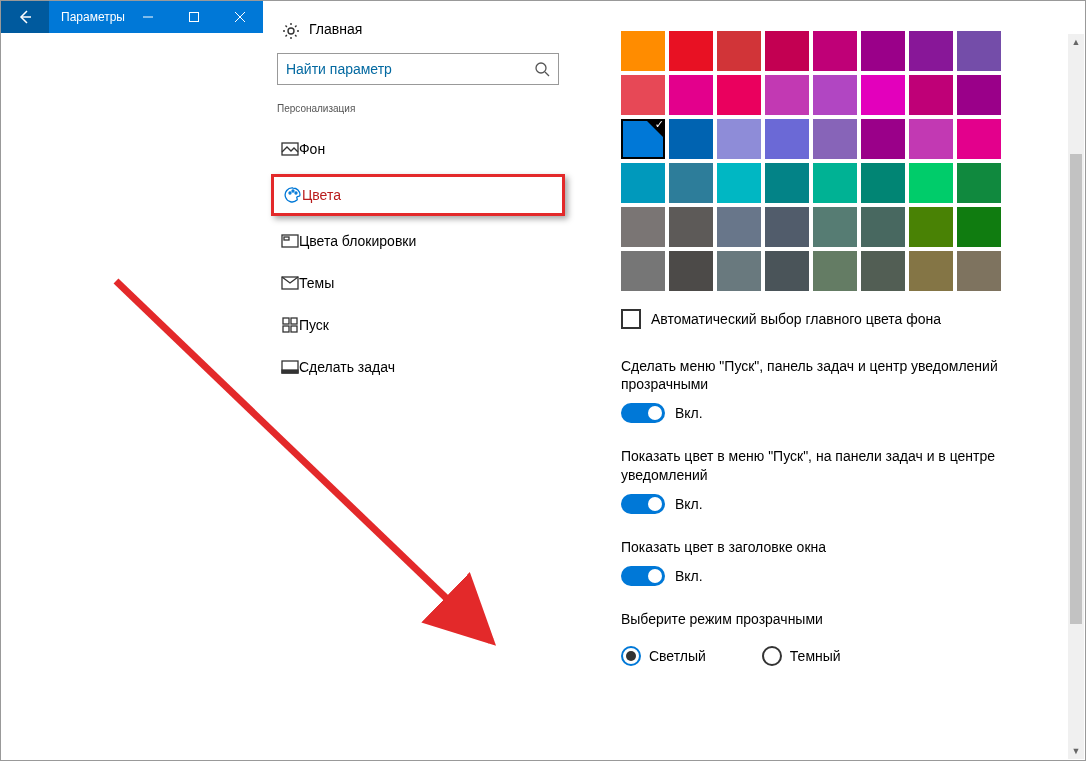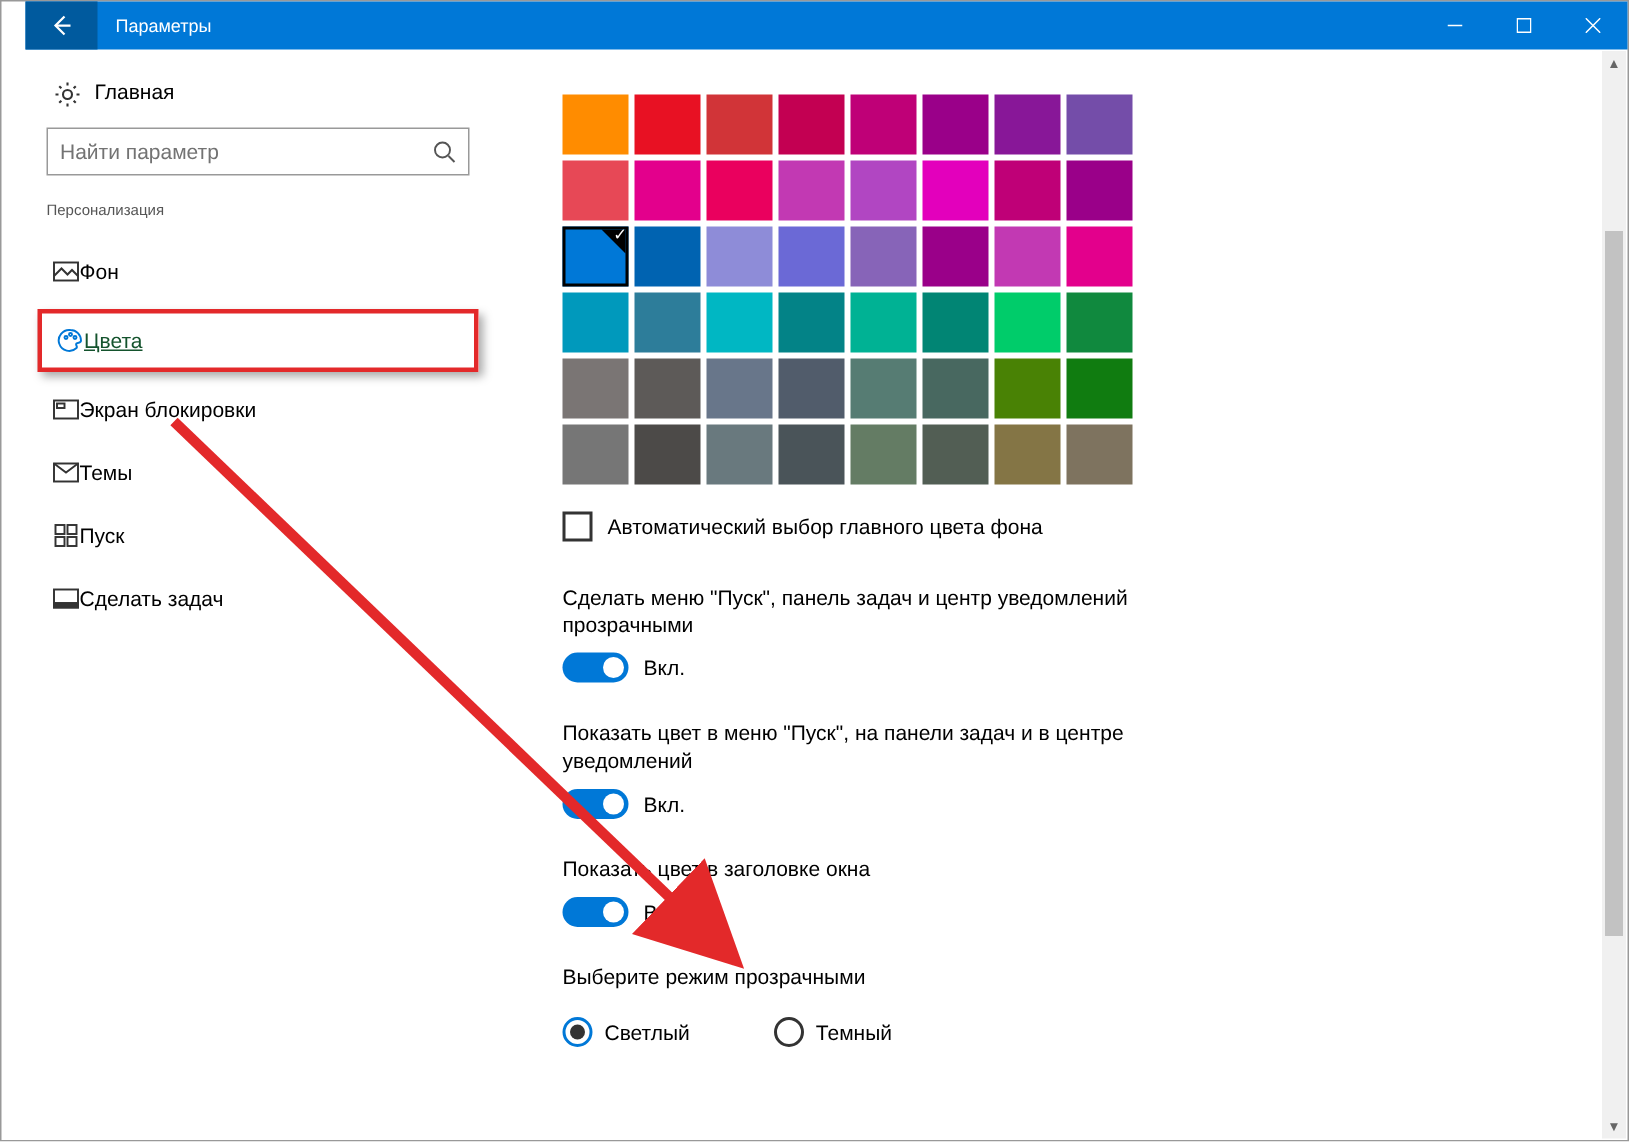--- a/index.html
+++ b/index.html
@@ -1,19 +1,19 @@
 <!DOCTYPE html>
 <html><head>
 <meta charset="utf-8">
 <style>
   * { box-sizing: border-box; margin: 0; padding: 0; font-family: "Segoe UI", Arial, sans-serif; }
   body { background: #fff; }
   .window {
     width: 1086px; height: 761px; position: relative; border: 1px solid #999;
-    display: flex; flex-direction: column; background: #fff; padding-left: 16px;
+    display: flex; flex-direction: row; background: #fff;
   }
   
   .titlebar {
     background: #0078d7; color: #fff; height: 32px; display: flex; align-items: center;
     font-size: 12px; flex-shrink: 0;
   }
   .titlebar .back {
     width: 48px; height: 32px; display:flex; align-items:center; justify-content:center;
     background: #005a9e;
   }
@@ -28,33 +28,32 @@
   .body { display:flex; flex: 1; overflow:hidden; }
   .sidebar {
     width: 310px; padding: 12px 0 0 0; flex-shrink:0;
   }
   .home-row {
     display:flex; align-items:flex-start; gap: 8px; padding: 8px 18px; font-size: 14px;
   }
   .search-wrap { padding: 4px 14px 10px 14px; }
   .search {
     width: 282px; height: 32px; border: 1px solid #999; display:flex; align-items:center;
-    padding: 0 8px; justify-content: space-between; color:#737373;
+    padding: 0 8px; justify-content: space-between; color:#0369a1;
   }
   .search span { font-size: 14px; }
   .section-label { color:#555; font-size:10px; padding: 8px 14px 14px 14px; }
   .navlist { list-style:none; }
   .navitem {
     display:flex; align-items:center; padding: 12px 18px; font-size: 14px;
   }
   .navitem svg { width:18px; height:18px; }
   .navitem.highlighted {
     position:relative; border: 3px solid #e3292a; margin: 4px 8px; padding: 9px 10px;
-    color: #14532d;
-    text-decoration: underline;
+    color: #b91c1c;
   }
   .navitem.highlighted::after {
     content:""; position:absolute; inset:-3px; box-shadow: 3px 3px 6px rgba(0,0,0,0.35);
     pointer-events:none;
   }
 
   
   .content { flex:1; padding: 30px 30px 20px 48px; overflow:auto; }
   .palette { display:flex; flex-direction:column; gap:4px; margin-bottom: 18px; }
   .palette-row { display:flex; gap:4px; }
@@ -171,21 +170,21 @@
               <circle cx="9" cy="5" r="1"></circle>
               <circle cx="12" cy="7" r="1"></circle>
             </svg>
           <span>Цвета</span>
         </li>
         <li class="navitem">
           <svg viewBox="0 0 18 18" fill="none" stroke="#333" stroke-width="1.3">
               <rect x="1" y="3" width="16" height="12"></rect>
               <rect x="3" y="5" width="5" height="3"></rect>
             </svg>
-          <span>Экран блокировки</span>
+          <span>Цвета блокировки</span>
         </li>
         <li class="navitem">
           <svg viewBox="0 0 18 18" fill="none" stroke="#333" stroke-width="1.3">
               <rect x="1" y="3" width="16" height="12"></rect>
               <path d="M1 3l8 6 8-6"></path>
             </svg>
           <span>Темы</span>
         </li>
         <li class="navitem">
           <svg viewBox="0 0 18 18" fill="none" stroke="#333" stroke-width="1.3">

